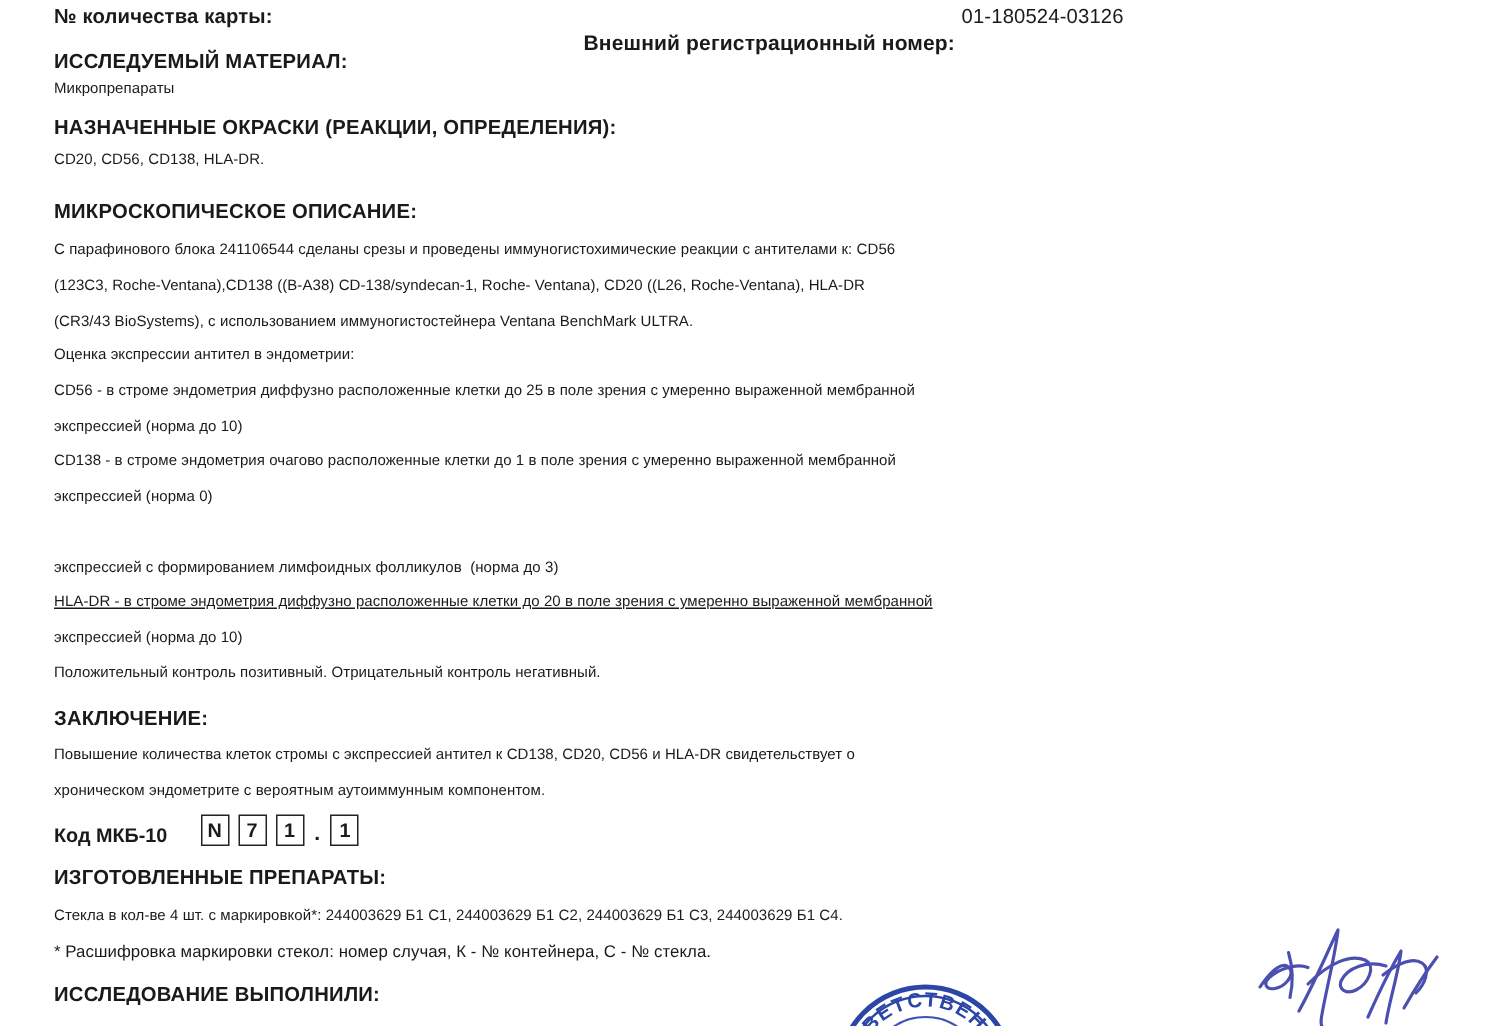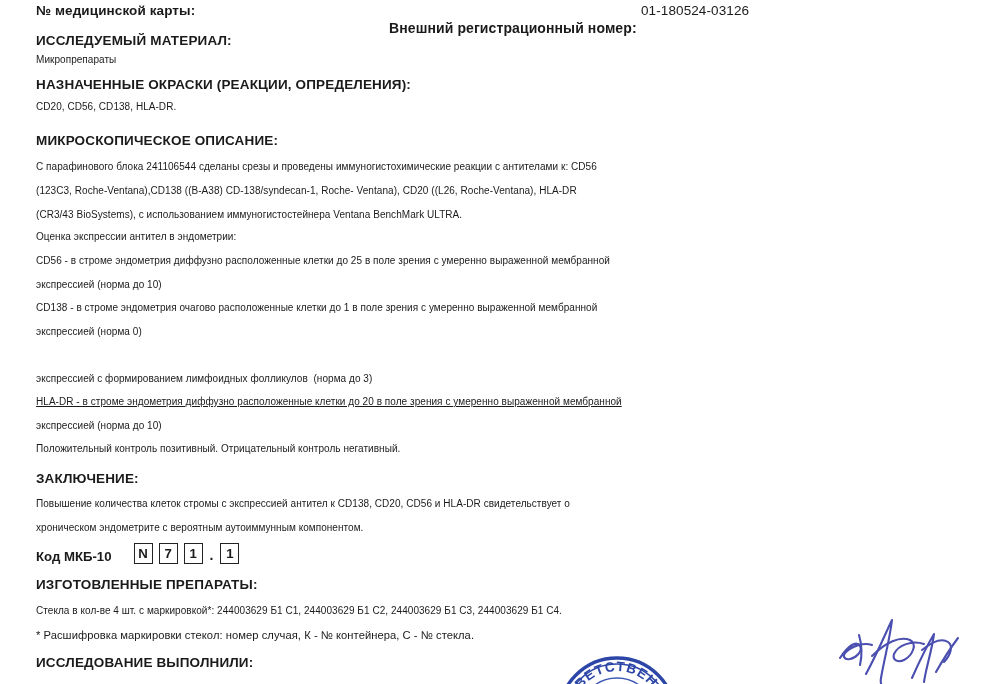--- a/index.html
+++ b/index.html
@@ -136,21 +136,21 @@
     pointer-events: none;
   }
   .signature svg { display: block; }
 </style>
 </head>
 <body>
 
 <div class="page">
 
   <div class="row-header">
-    <span class="lbl-card">№ медицинской карты:</span>
+    <span class="lbl-card">№ количества карты:</span>
     <span class="lbl-reg">Внешний регистрационный номер:</span>
     <span class="val-reg">01-180524-03126</span>
   </div>
 
   <div class="abs sec-head" style="top:33px;">ИССЛЕДУЕМЫЙ МАТЕРИАЛ:</div>
   <div class="abs body-line" style="top:54px;">Микропрепараты</div>
 
   <div class="abs sec-head" style="top:77px;">НАЗНАЧЕННЫЕ ОКРАСКИ (РЕАКЦИИ, ОПРЕДЕЛЕНИЯ):</div>
   <div class="abs body-line" style="top:101px;">CD20, CD56, CD138, HLA-DR.</div>
 

